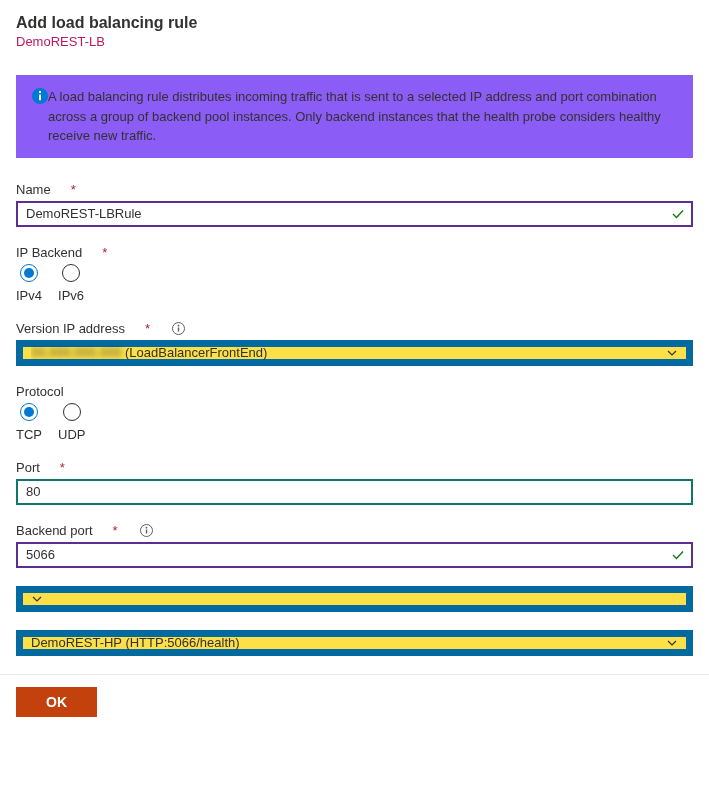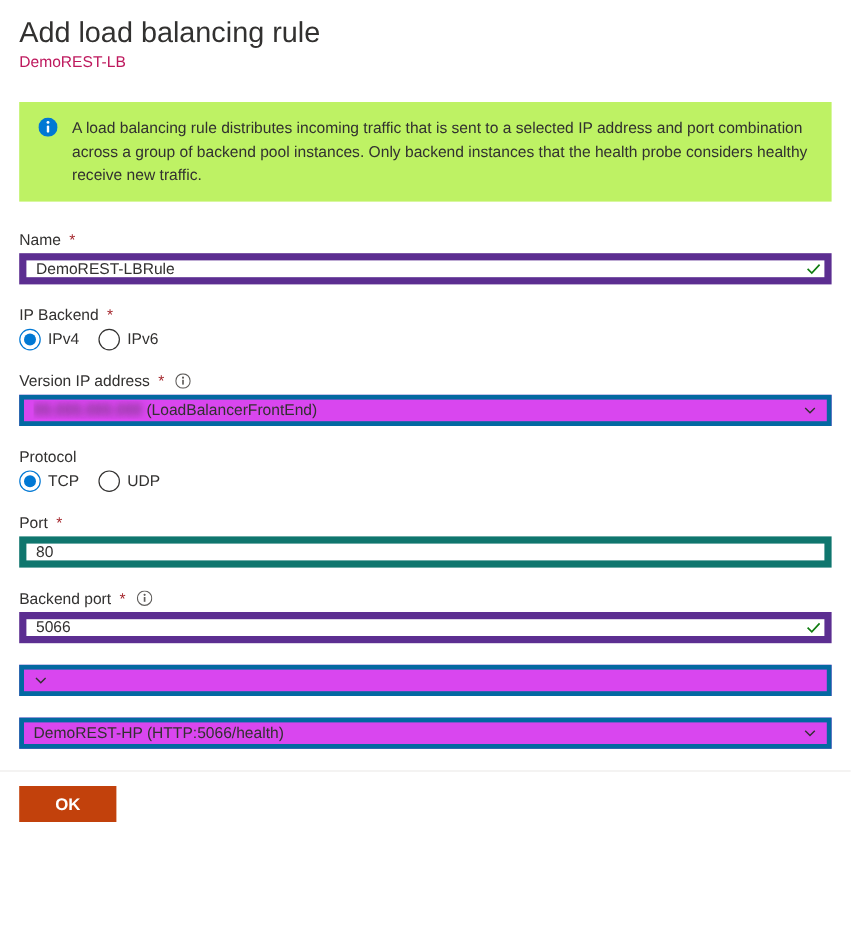--- a/index.html
+++ b/index.html
@@ -5,74 +5,73 @@
     * { box-sizing: border-box; margin: 0; padding: 0; }
     body {
       font-family: "Segoe UI", -apple-system, sans-serif;
       font-size: 13px;
       color: #323130;
       background: #ffffff;
       width: 709px;
       padding: 14px 16px;
     }
     .page-title {
-      font-size: 24px;
-      font-weight: 400;
+      font-size: 16px;
+      font-weight: 700;
       color: #323130;
       margin-bottom: 2px;
     }
     .page-subtitle {
       font-size: 13px;
       color: #be185d;
       margin-bottom: 26px;
     }
     .info-banner {
-      background: #bef264;
+      background: #8b5cf6;
       padding: 12px 16px;
       display: flex;
       align-items: flex-start;
-      gap: 12px;
       margin-bottom: 24px;
     }
     .info-banner .icon {
       flex-shrink: 0;
       width: 16px;
       height: 16px;
       margin-top: 1px;
     }
     .info-banner .text {
       font-size: 13px;
       line-height: 1.5;
       color: #323130;
     }
     .form-group {
       margin-bottom: 18px;
     }
     .form-label {
       display: flex;
       align-items: center;
-      gap: 7px;
+      gap: 20px;
       font-size: 13px;
       color: #323130;
       margin-bottom: 4px;
     }
     .req { color: #a4262c; }
     .help-icon {
       width: 13px;
       height: 13px;
       display: inline-flex;
       align-items: center;
       justify-content: center;
       cursor: pointer;
       margin-left: 2px;
     }
     .text-input {
       width: 100%;
       height: 26px;
-      border: 6px solid #0f766e;
+      border: 2px solid #0f766e;
       padding: 0 28px 0 8px;
       font-size: 13px;
       font-family: inherit;
       color: #323130;
       outline: none;
       background: #fff;
     }
     .text-input.valid {
       border-color: #5c2e91;
     }
@@ -92,20 +91,21 @@
       display: flex;
       gap: 16px;
       align-items: center;
       margin-top: 2px;
     }
     .radio-item {
       display: flex;
       align-items: center;
       gap: 6px;
       cursor: pointer;
+      flex-direction: column;
     }
     .radio-circle {
       width: 18px;
       height: 18px;
       border: 1px solid #323130;
       border-radius: 50%;
       display: flex;
       align-items: center;
       justify-content: center;
       background: #fff;
@@ -118,22 +118,22 @@
       height: 10px;
       background: #0078d4;
       border-radius: 50%;
     }
     .radio-label {
       font-size: 13px;
     }
     .select {
       width: 100%;
       height: 26px;
-      border: 4px solid #0369a1;
-      background: #d946ef;
+      border: 7px solid #0369a1;
+      background: #fde047;
       display: flex;
       align-items: center;
       justify-content: space-between;
       padding: 0 8px;
       cursor: pointer;
       font-size: 13px;
     }
     .select .value {
       white-space: nowrap;
       overflow: hidden;

